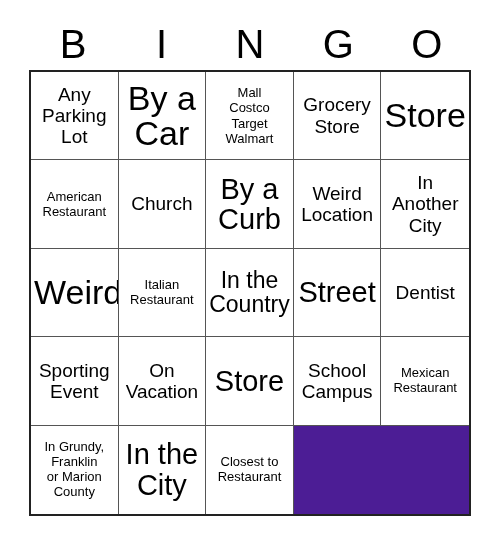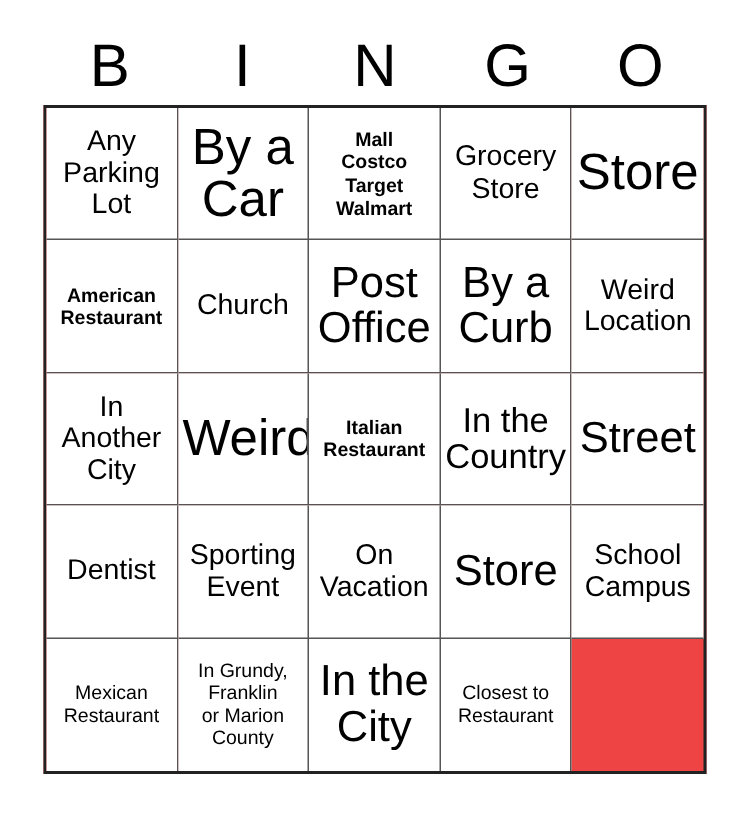--- a/index.html
+++ b/index.html
@@ -49,21 +49,21 @@
     position: absolute;
     left: 29px;
     top: 70px;
     width: 442px;
     height: 446px;
     box-sizing: border-box;
     border: 2px solid #222222;
     display: grid;
     grid-template-columns: repeat(5, 1fr);
     grid-template-rows: repeat(5, 1fr);
-    background: #ef4444;
+    background: #4c1d95;
   }
   .cell {
     box-sizing: border-box;
     border-right: 1px solid #555555;
     border-bottom: 1px solid #555555;
     display: flex;
     align-items: center;
     justify-content: center;
     text-align: center;
     padding: 2px 3px;
@@ -74,21 +74,21 @@
   .cell:nth-child(n+21) { border-bottom: none; }
 
   .cell-text {
     display: block;
     width: 100%;
     line-height: 1.08;
     white-space: pre-line;
   }
 
   
-  .sz-xs   { font-size: 13px; line-height: 1.18; font-weight: bold; }
+  .sz-xs   { font-size: 13px; line-height: 1.18; }
   .sz-s    { font-size: 13px; line-height: 1.15; }
   .sz-m    { font-size: 19px; line-height: 1.12; }
   .sz-l    { font-size: 23px; line-height: 1.08; }
   .sz-xl   { font-size: 29px; line-height: 1.05; }
   .sz-xxl  { font-size: 34px; line-height: 1.02; }
 </style>
 </head>
 <body>
 
 <div id="card">
@@ -125,24 +125,20 @@
         <span class="cell-text sz-xxl">Store</span>
       </div>
       <div class="cell">
         <span class="cell-text sz-xs">American
 Restaurant</span>
       </div>
       <div class="cell">
         <span class="cell-text sz-m">Church</span>
       </div>
       <div class="cell">
-        <span class="cell-text sz-xl">Post
-Office</span>
-      </div>
-      <div class="cell">
         <span class="cell-text sz-xl">By a
 Curb</span>
       </div>
       <div class="cell">
         <span class="cell-text sz-m">Weird
 Location</span>
       </div>
       <div class="cell">
         <span class="cell-text sz-m">In
 Another

